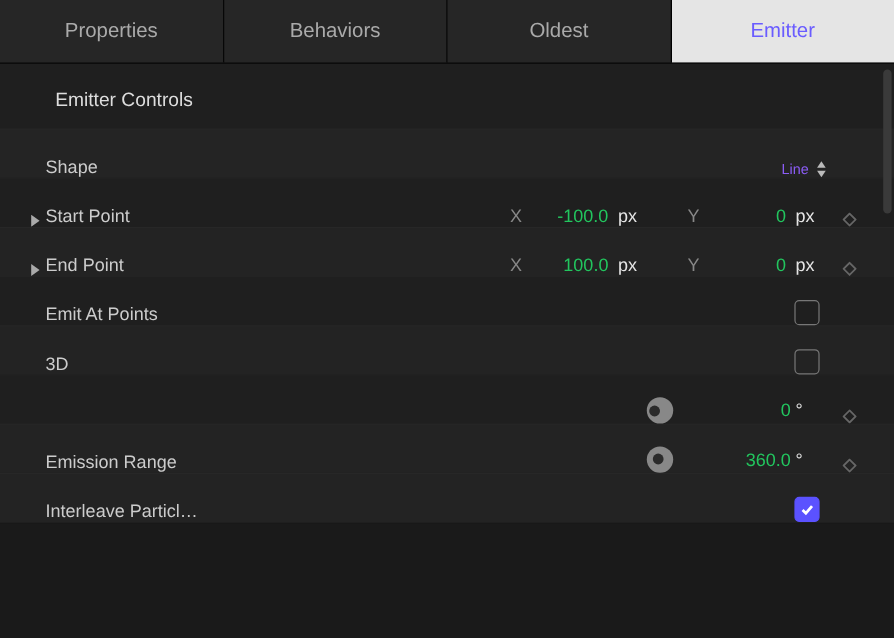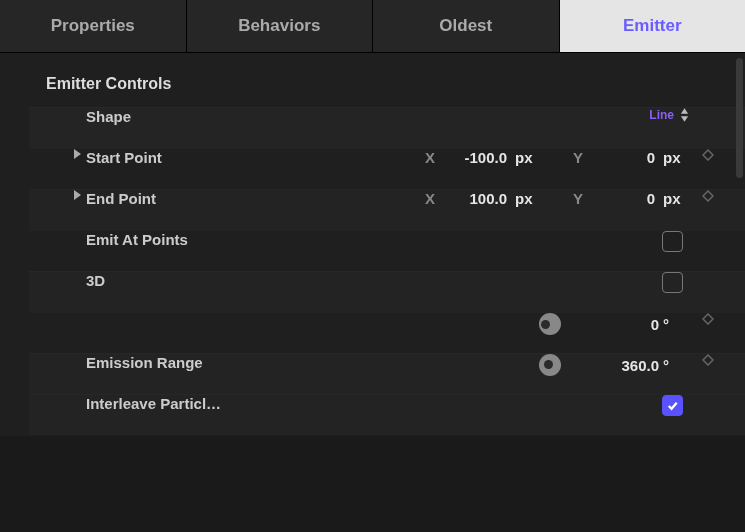--- a/index.html
+++ b/index.html
@@ -1,32 +1,32 @@
 <!DOCTYPE html>
 <html><head>
 <meta charset="utf-8">
 <style>
   html,body{margin:0;padding:0;background:#1a1a1a;font-family:-apple-system,BlinkMacSystemFont,"Segoe UI",Helvetica,Arial,sans-serif;color:#ccc;font-size:14px;overflow:hidden;}
-  .window{width:745px;height:436px;background:#1f1f1f;position:relative;font-weight:bold;}
+  .window{width:745px;height:436px;background:#1f1f1f;position:relative;}
   .tabs{display:flex;height:52px;border-bottom:1px solid #000;}
   .tab{flex:1;display:flex;align-items:center;justify-content:center;font-size:17px;color:#aaa;border-right:1px solid #000;cursor:pointer;background:#262626;}
   .tab:last-child{border-right:none;}
   .tab.active{color:#6a5cff;background:#e5e5e5;}
   .panel{padding-top:8px;}
   .section-header{padding:14px 0 14px 46px;font-size:16px;color:#ddd;}
-  .row{display:flex;align-items:flex-start;height:40px;padding-left:39px;padding-right:18px;border-top:1px solid rgba(255,255,255,0.02);margin-left:29px;}
+  .row{display:flex;align-items:flex-end;height:40px;padding-left:20px;padding-right:18px;border-top:1px solid rgba(255,255,255,0.02);}
   .row.alt{background:#232323;}
   .row.first{background:#242424;}
   .disclosure{width:18px;display:flex;align-items:center;justify-content:center;color:#888;}
   .disclosure svg{width:10px;height:10px;fill:#aaa;}
   .spacer18{width:18px;}
   .label{flex:0 0 160px;color:#ccc;font-size:15px;white-space:nowrap;overflow:hidden;text-overflow:ellipsis;}
   .fields{flex:1;display:flex;align-items:center;justify-content:flex-end;gap:4px;}
   .axis{width:18px;text-align:center;color:#888;font-size:15px;}
-  .num{width:64px;text-align:right;color:#e5e5e5;font-size:15px;}
+  .num{width:64px;text-align:right;color:#22c55e;font-size:15px;}
   .unit{width:26px;color:#e5e5e5;font-size:15px;padding-left:4px;}
   .dropdown{display:flex;align-items:center;gap:6px;color:#8b5cf6;font-size:12px;}
   .stepper{display:flex;flex-direction:column;line-height:0;}
   .stepper svg{width:9px;height:7px;fill:#bbb;}
   .keyframe{width:38px;display:flex;justify-content:center;align-items:center;}
   .keyframe svg{width:12px;height:12px;fill:none;stroke:#666;stroke-width:1.5;}
   .checkbox{width:19px;height:19px;border:1.5px solid #777;border-radius:4px;display:flex;align-items:center;justify-content:center;margin-right:6px;}
   .checkbox.checked{background:#5b52ff;border-color:#5b52ff;}
   .checkbox.checked svg{width:13px;height:13px;stroke:#fff;stroke-width:2.5;fill:none;}
   .dial{width:22px;height:22px;border-radius:50%;background:#888;position:relative;margin-right:14px;}

